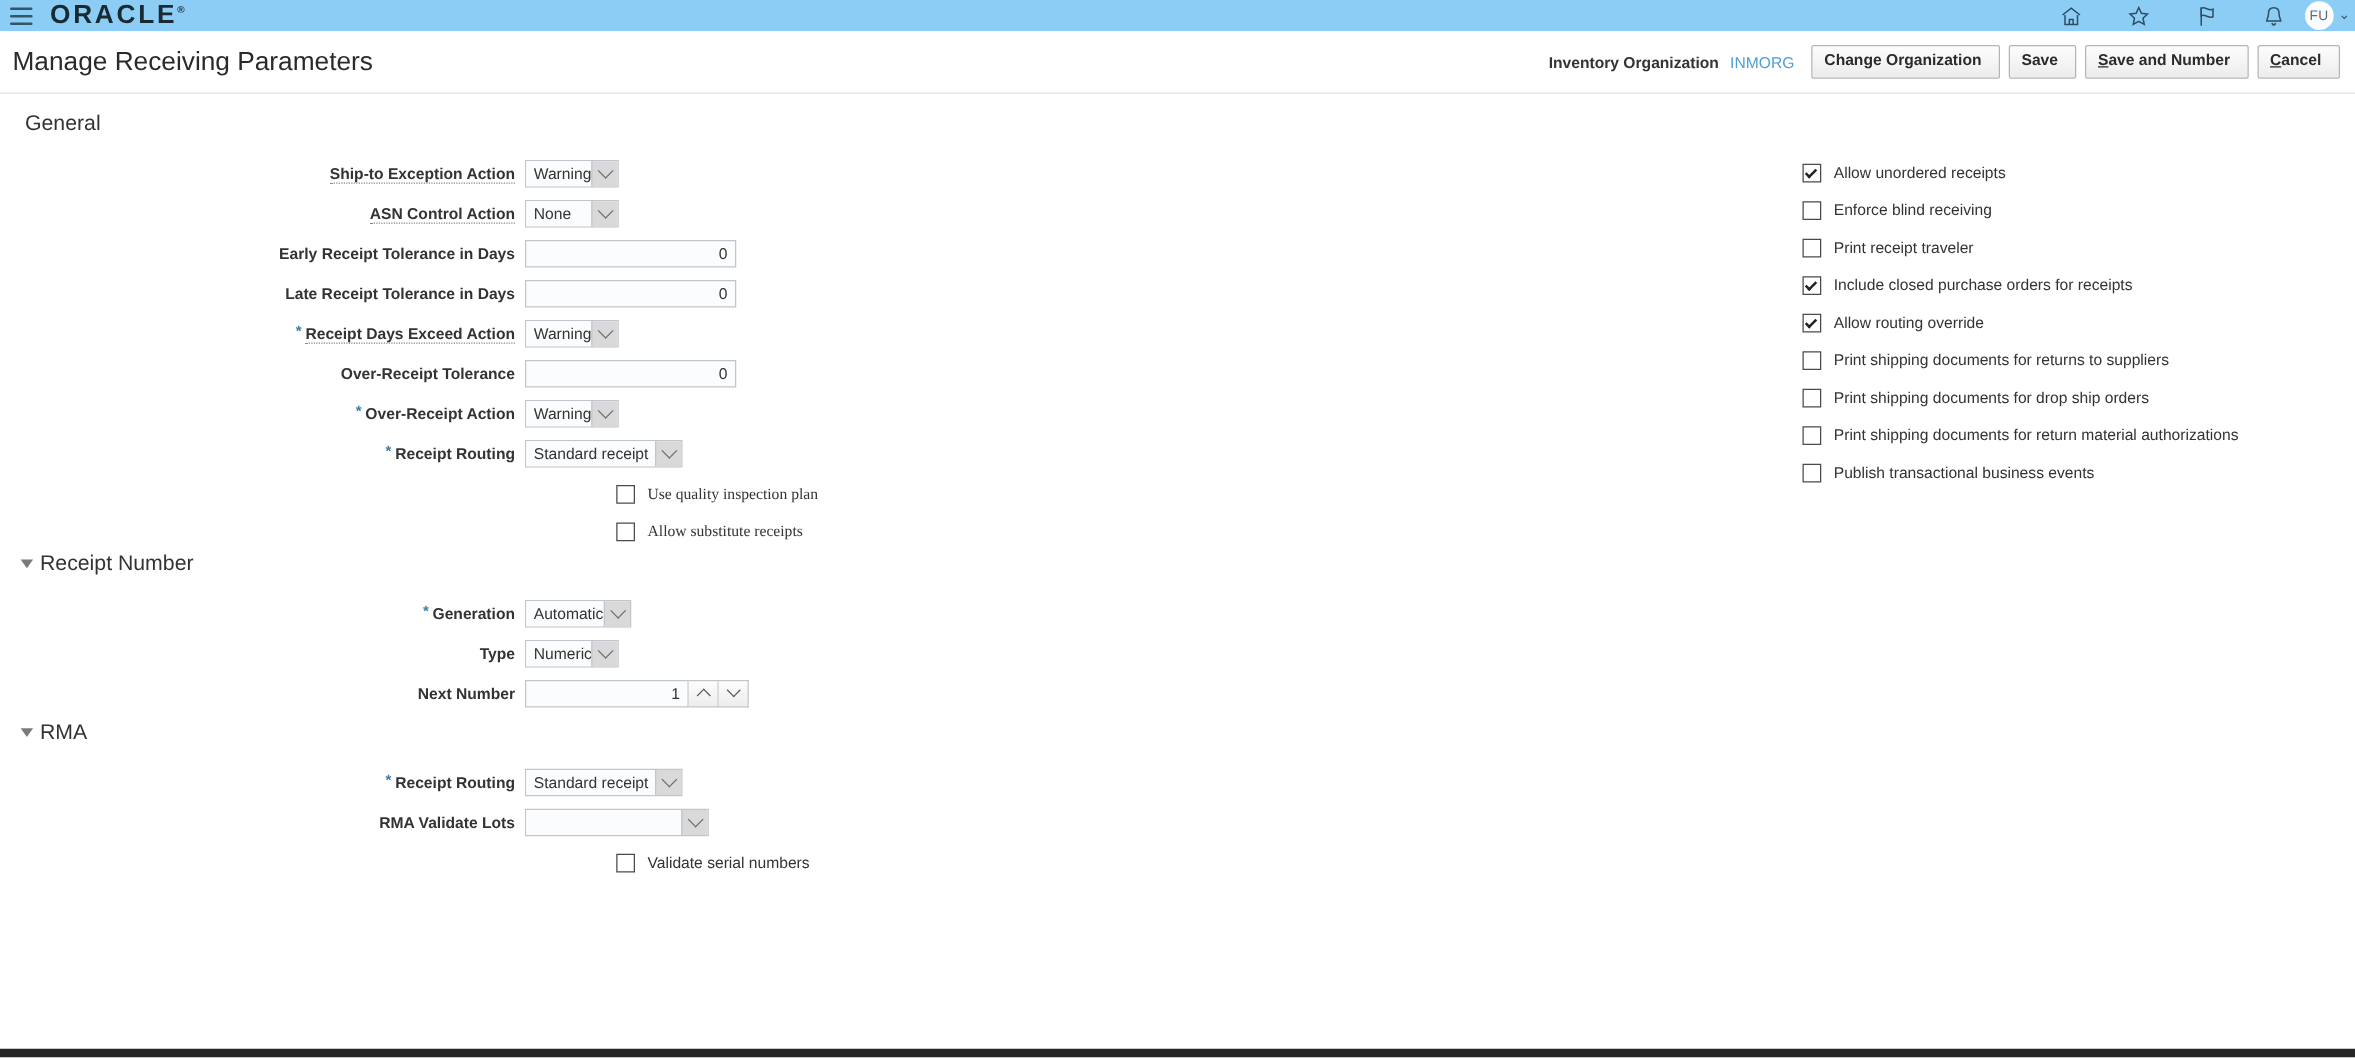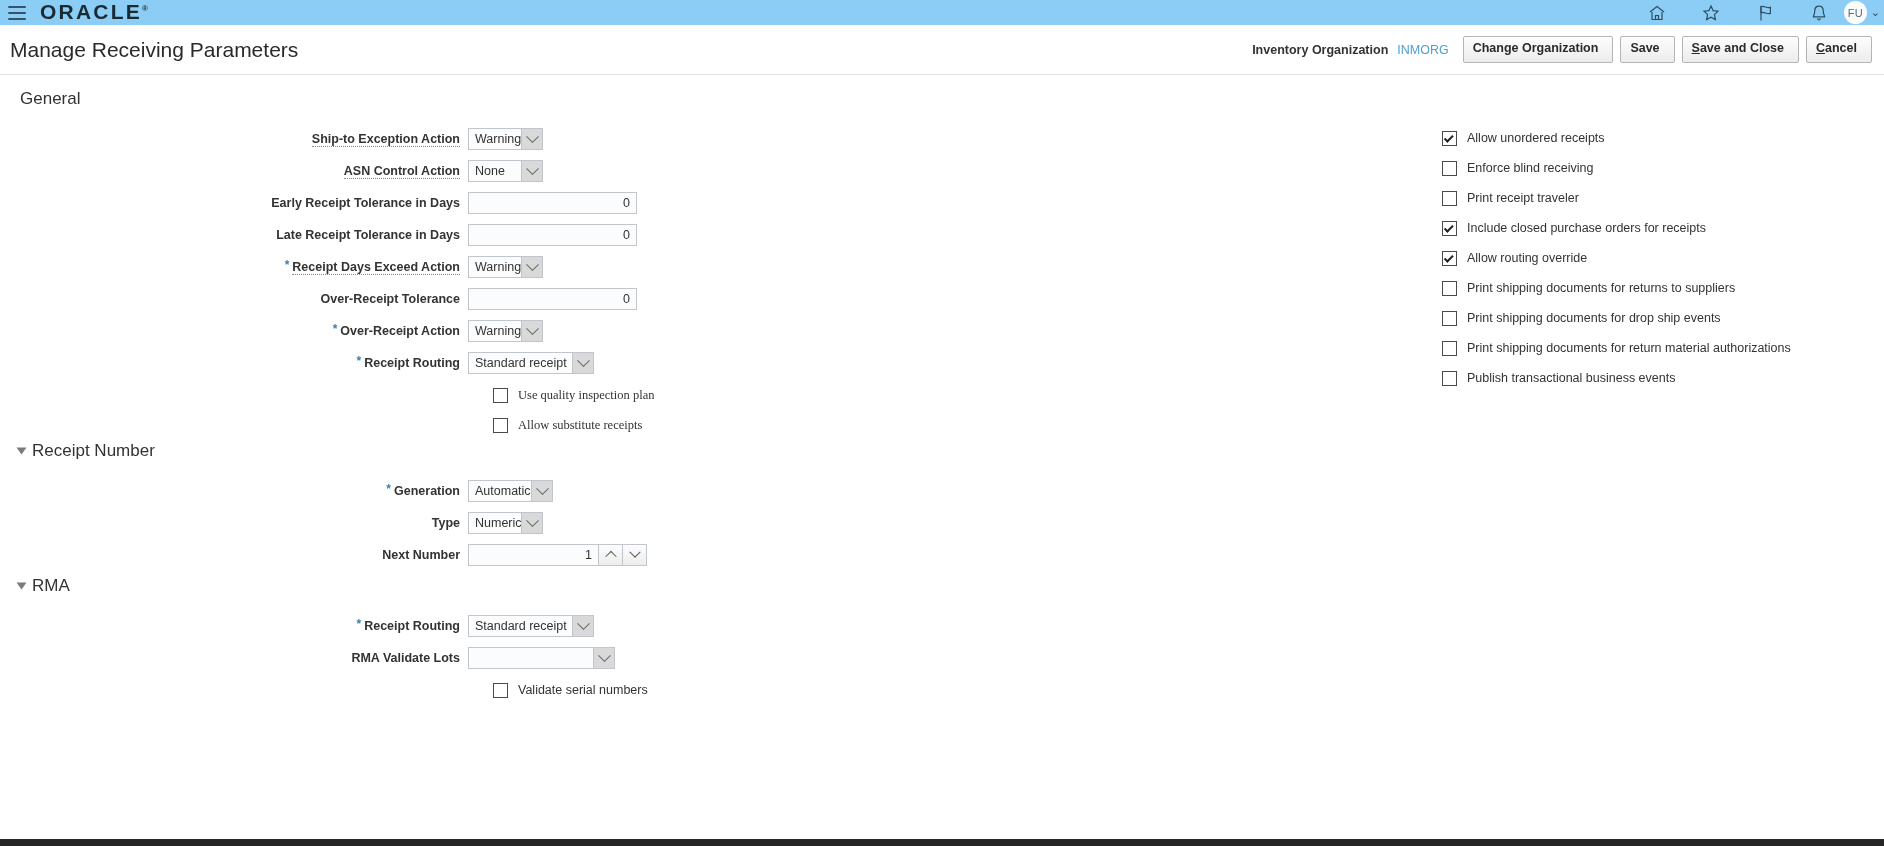--- a/index.html
+++ b/index.html
@@ -89,21 +89,21 @@
     cursor:pointer;
   }
 
   
   .form-col { position:absolute; left: 0; width: 700px; }
   .frow { display:flex; align-items:center; height: 32px; }
   .flabel {
     width: 420px; text-align: right; padding-right: 8px;
     font-size: 12.5px; color: #333; font-weight: 700;
     white-space: nowrap;
-    display:flex; justify-content:flex-end; align-items:center; gap:3px;margin-left:48px;
+    display:flex; justify-content:flex-end; align-items:center; gap:3px;
   }
   .flabel .req { color:#3f7ea8; font-weight:700; font-size:12px; position:relative; top:-2px; }
   .flabel .helptext { border-bottom: 1px dotted #888; }
 
   .ctl { display:flex; align-items:stretch; }
   .select {
     display:flex; align-items:stretch;
     border: 1px solid #c0c6cb;
     background:#fff; height: 22px; text-align: center;
   }
@@ -210,21 +210,21 @@
   <div class="titlebar">
     <div class="page-title">Manage Receiving Parameters</div>
     <div class="tb-spacer"></div>
     <div class="org-block">
       <span class="org-label">Inventory Organization</span>
       <span class="org-value">INMORG</span>
     </div>
     <div class="btns">
       <button class="btn">Change Organization</button>
       <button class="btn">Save</button>
-      <button class="btn"><u>S</u><span>ave and Close</span></button>
+      <button class="btn"><u>S</u><span>ave and Number</span></button>
       <button class="btn"><u>C</u><span>ancel</span></button>
     </div>
   </div>
 
   <div class="content">
 
     <div class="section-head plain" style="position:absolute; top:14px; left:10px;">
       <span>General</span>
     </div>
 
@@ -358,21 +358,21 @@
             <span class="tick"></span>
           </div>
           <div class="cblabel">Allow routing override</div>
         </div>
         <div class="cbrow">
           <div class="cbox"></div>
           <div class="cblabel">Print shipping documents for returns to suppliers</div>
         </div>
         <div class="cbrow">
           <div class="cbox"></div>
-          <div class="cblabel">Print shipping documents for drop ship events</div>
+          <div class="cblabel">Print shipping documents for drop ship orders</div>
         </div>
         <div class="cbrow">
           <div class="cbox"></div>
           <div class="cblabel">Print shipping documents for return material authorizations</div>
         </div>
         <div class="cbrow">
           <div class="cbox"></div>
           <div class="cblabel">Publish transactional business events</div>
         </div>
       </div>

